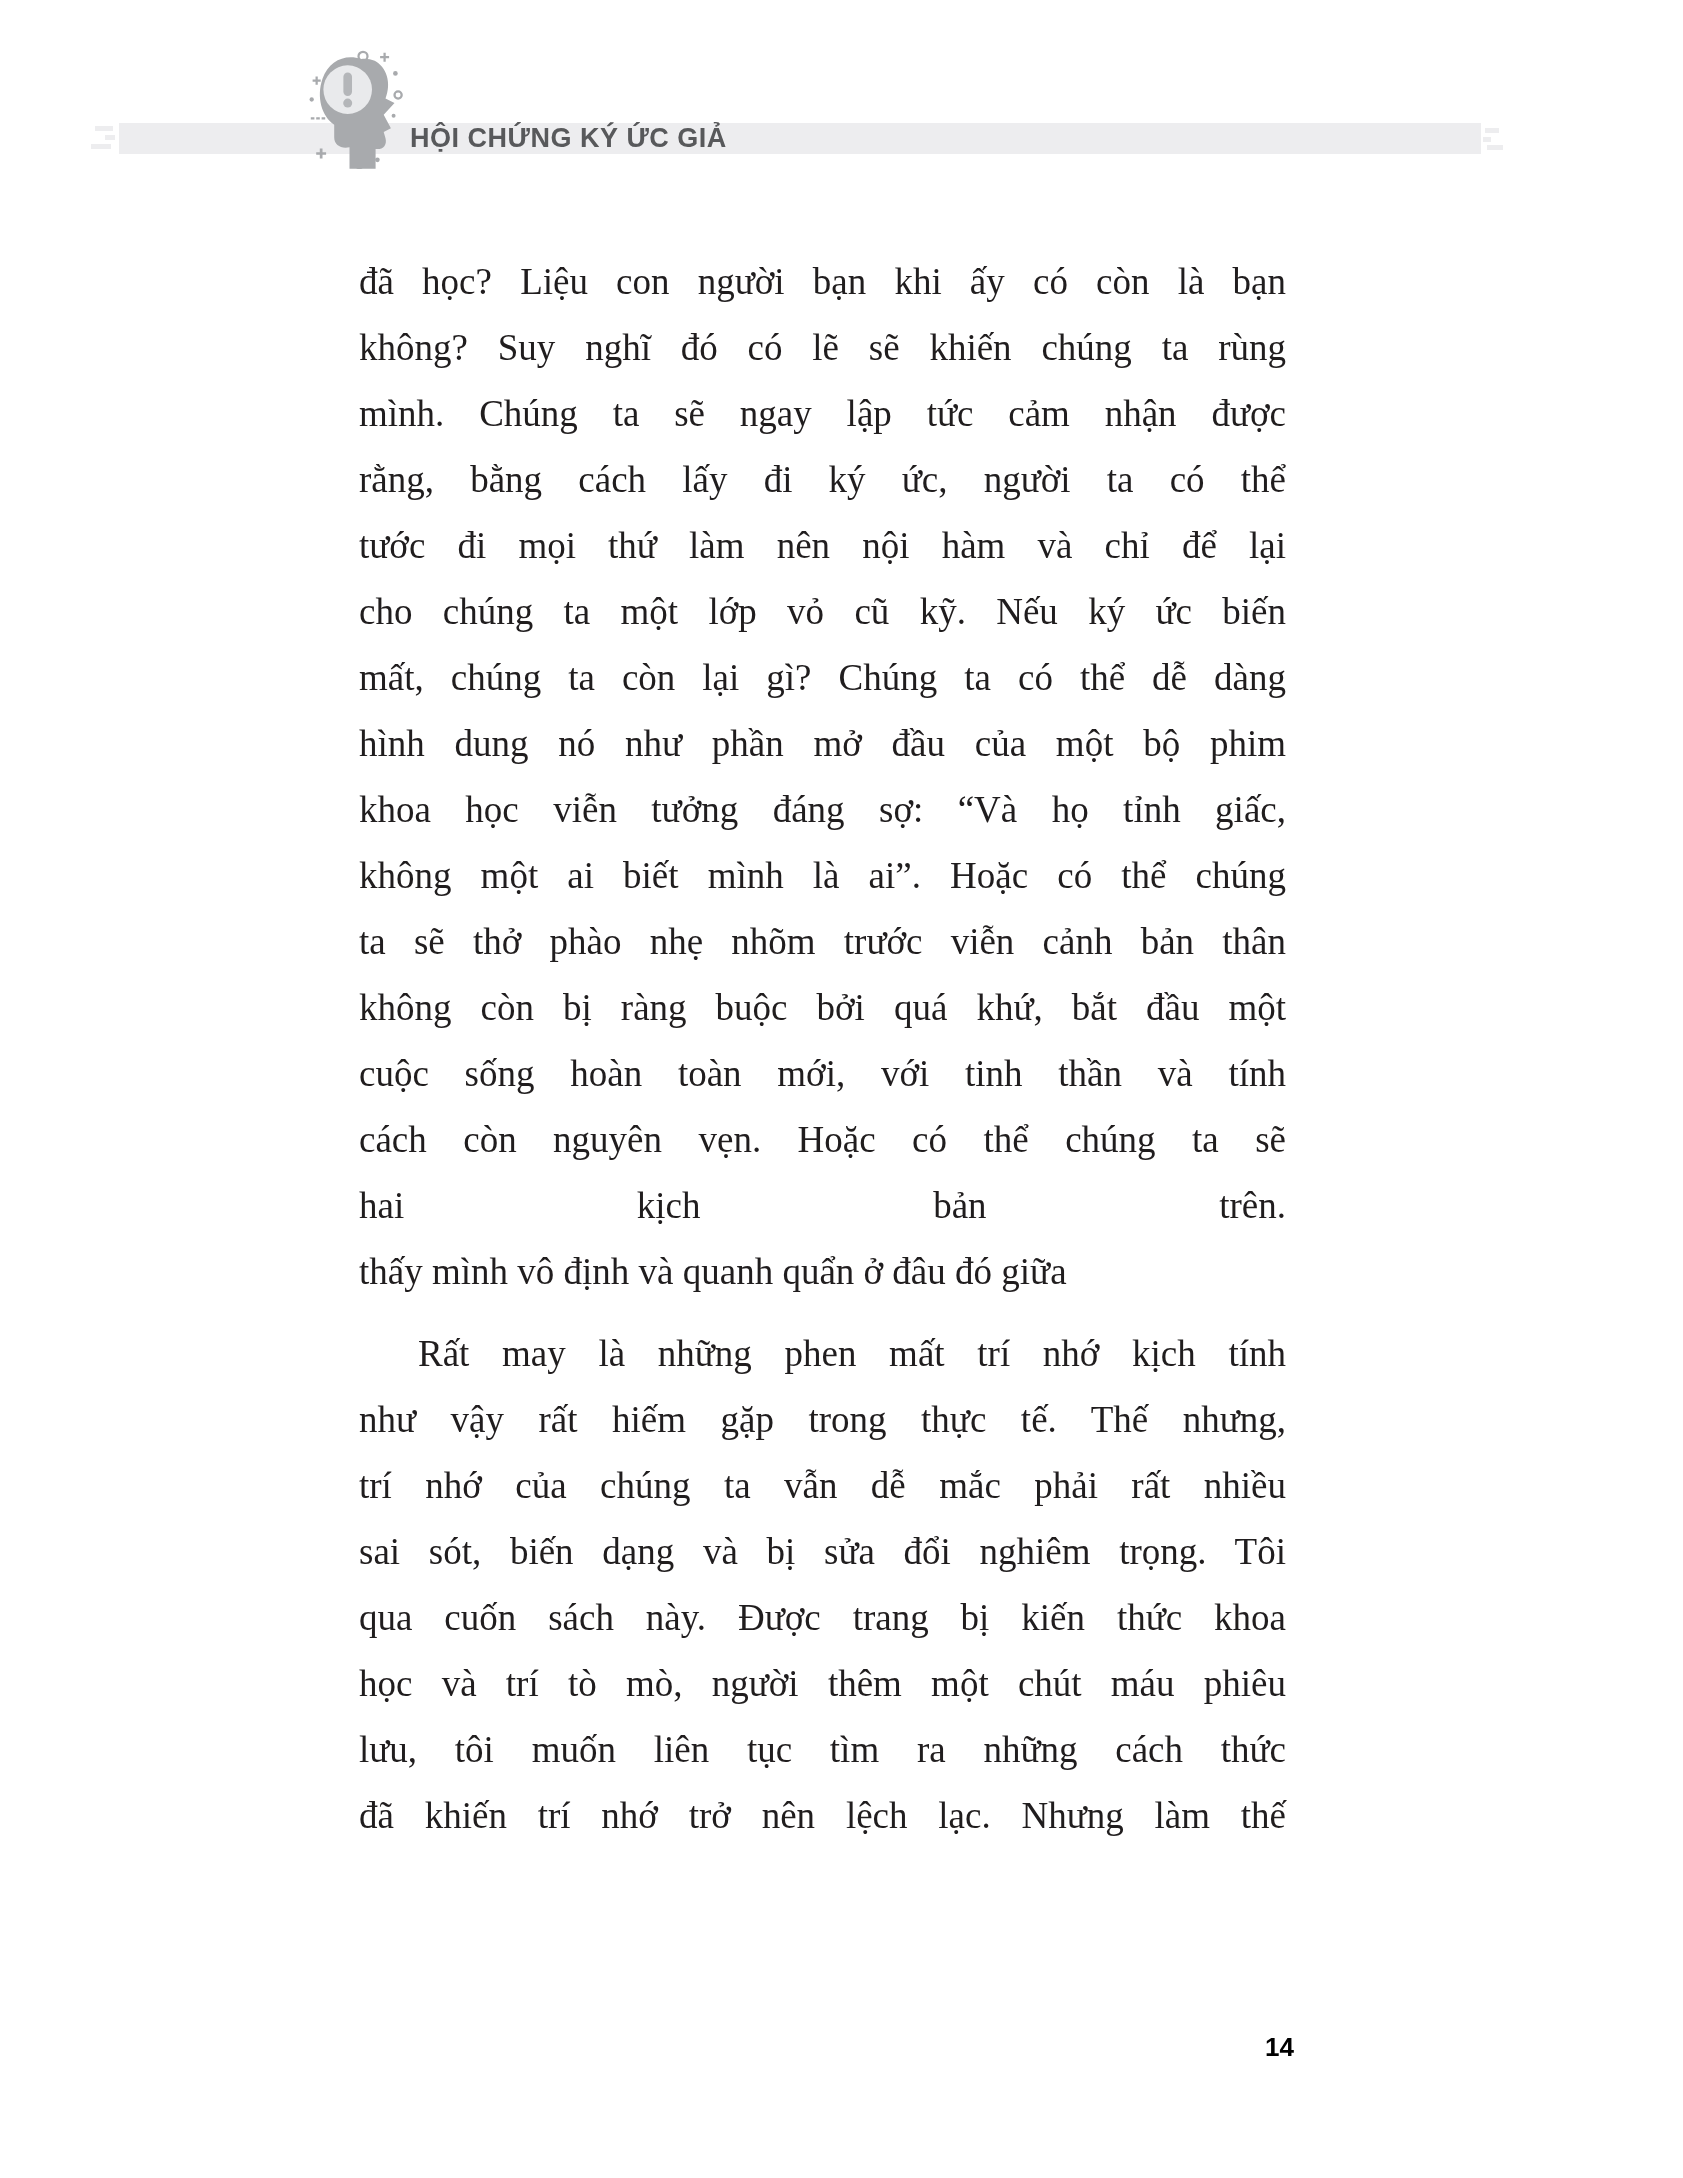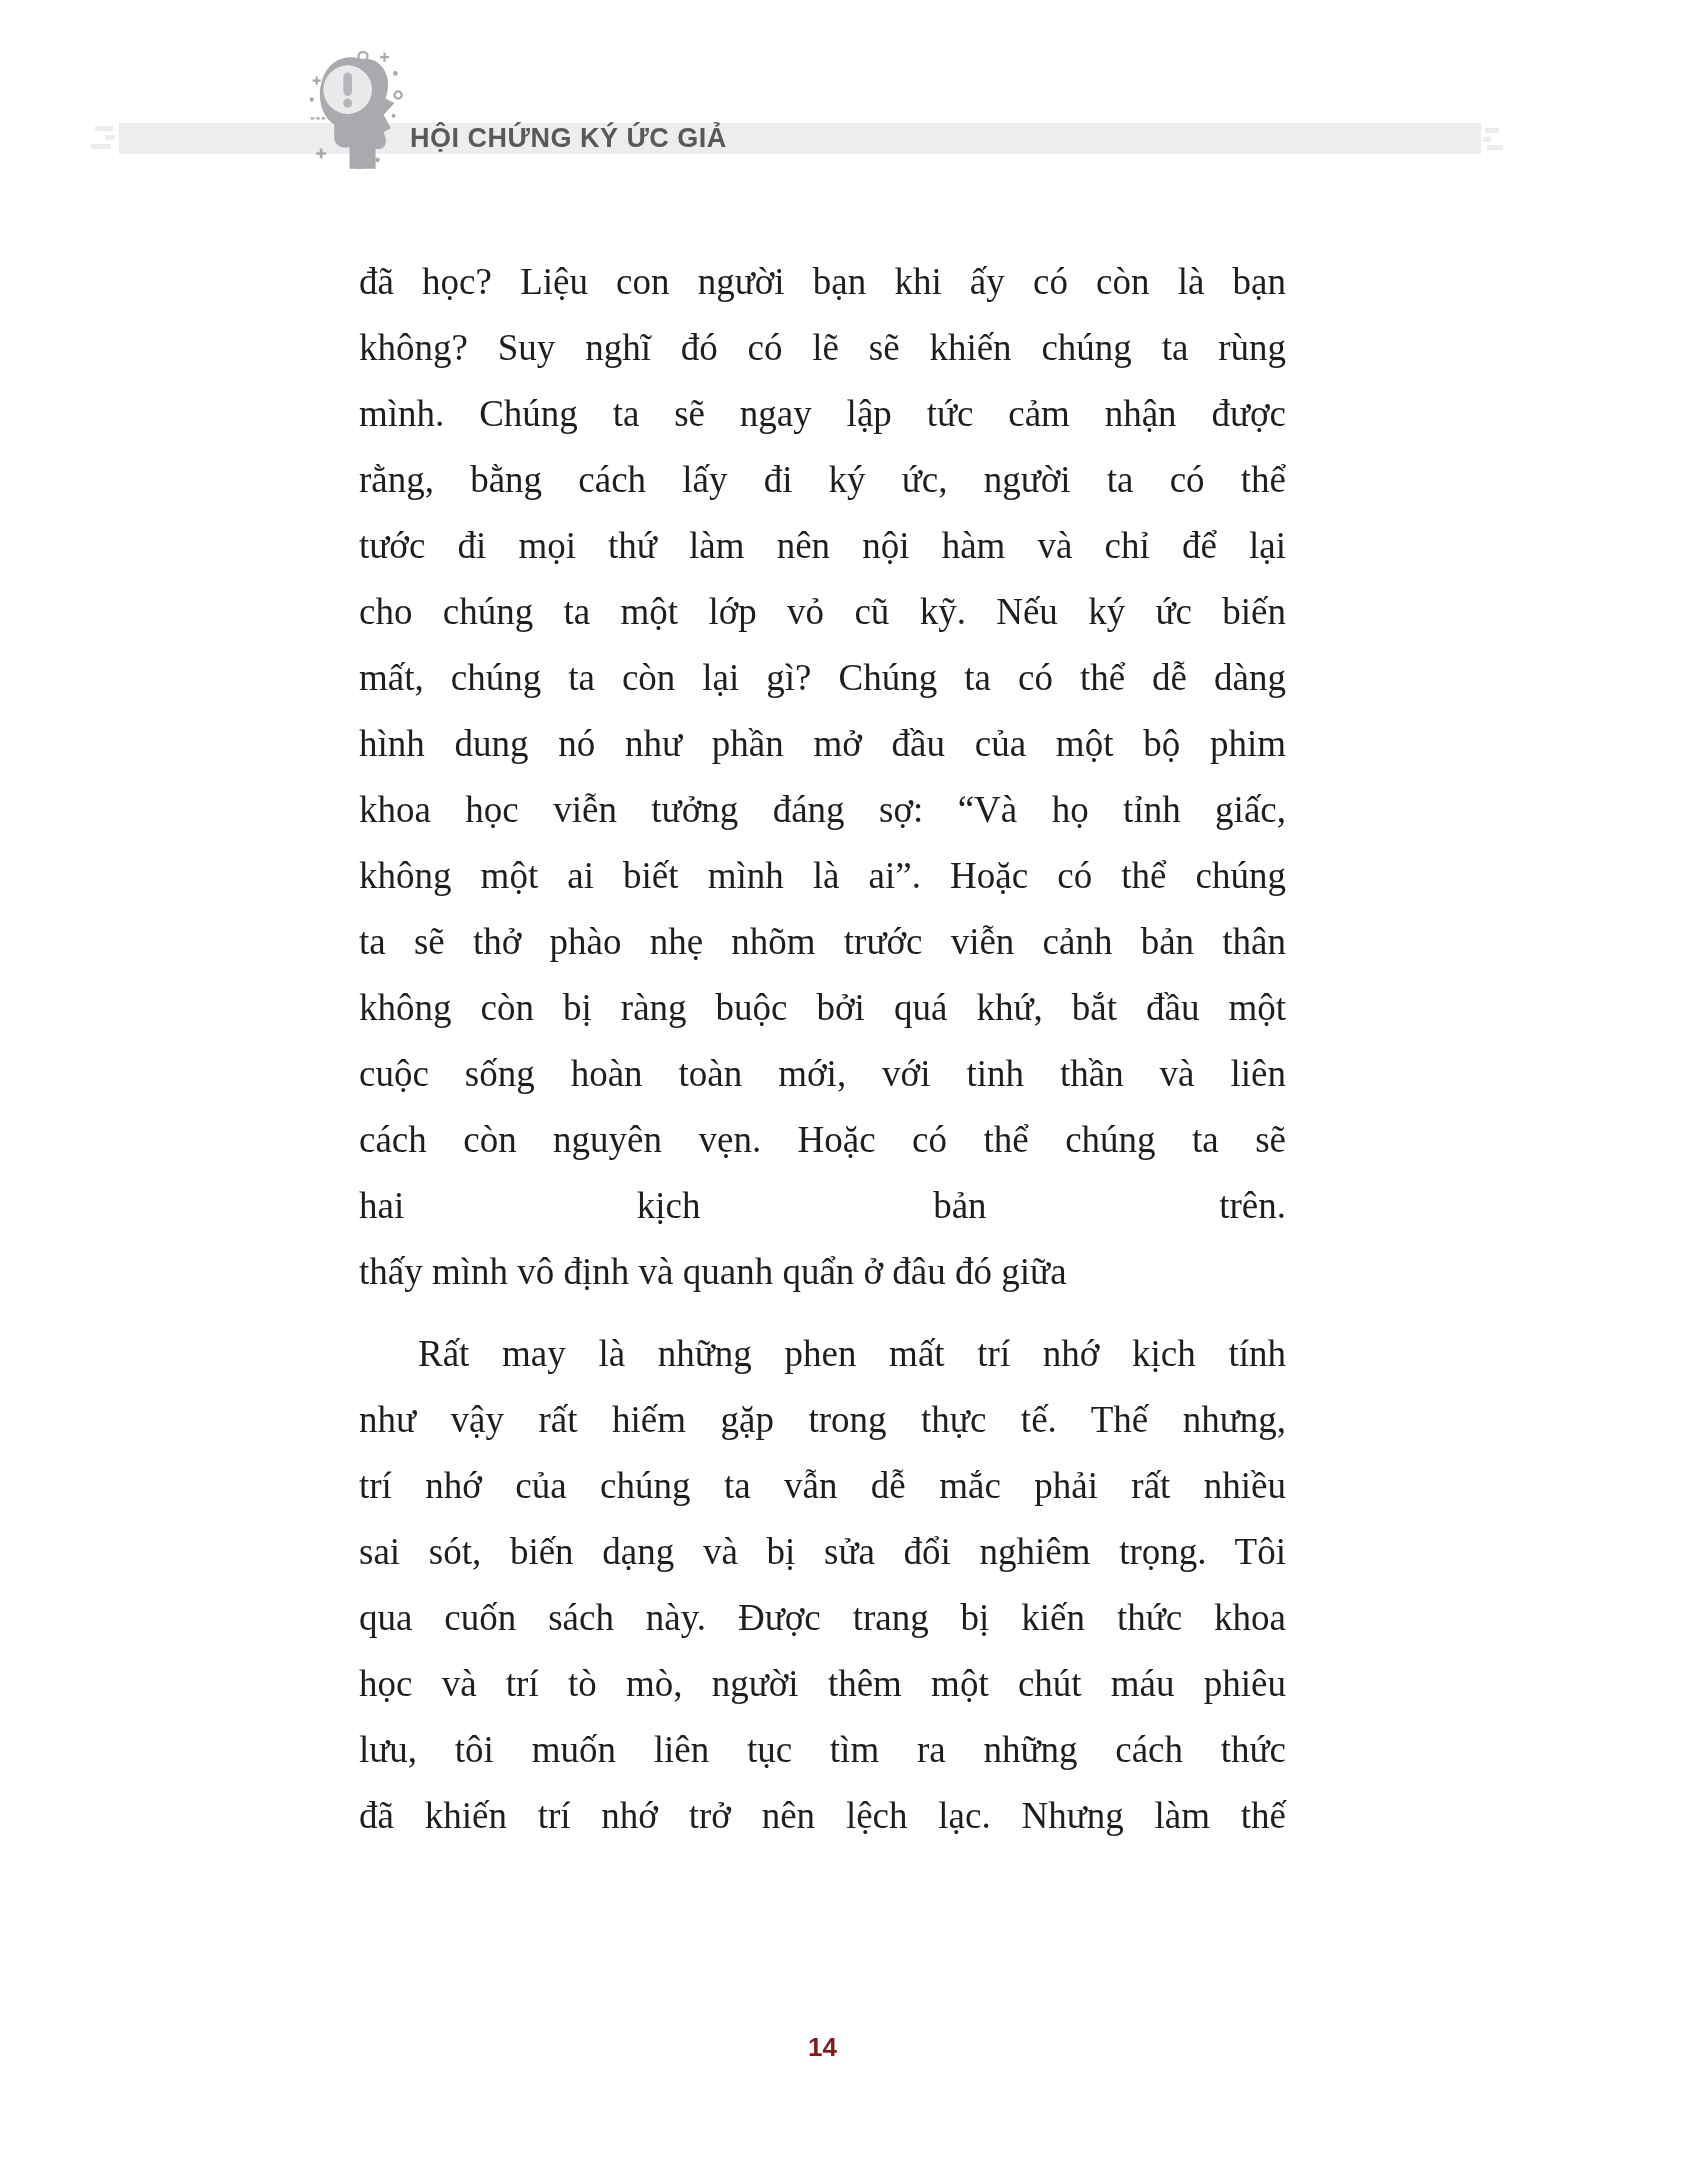--- a/index.html
+++ b/index.html
@@ -61,25 +61,25 @@
     white-space: normal;
   }
   .para.end-left .line:last-child { text-align-last: left; }
   .para.indent-first .line:first-child { text-indent: 59px; }
 
   
   .page-number {
     position: absolute;
     left: 351px; top: 2032px;
     width: 943px;
-    text-align: center;
+    text-align: right;
     font-family: "Liberation Sans", sans-serif;
     font-weight: 700;
     font-size: 26px;
-    color: #7f1d1d;
+    color: #000000;
   }
 </style>
 </head>
 <body>
 
 <div class="page">
 
   <div class="header-band">
     <span class="fray l1"></span>
     <span class="fray l2"></span>
@@ -136,21 +136,21 @@
       <div class="line">mình. Chúng ta sẽ ngay lập tức cảm nhận được</div>
       <div class="line">rằng, bằng cách lấy đi ký ức, người ta có thể</div>
       <div class="line">tước đi mọi thứ làm nên nội hàm và chỉ để lại</div>
       <div class="line">cho chúng ta một lớp vỏ cũ kỹ. Nếu ký ức biến</div>
       <div class="line">mất, chúng ta còn lại gì? Chúng ta có thể dễ dàng</div>
       <div class="line">hình dung nó như phần mở đầu của một bộ phim</div>
       <div class="line">khoa học viễn tưởng đáng sợ: “Và họ tỉnh giấc,</div>
       <div class="line">không một ai biết mình là ai”. Hoặc có thể chúng</div>
       <div class="line">ta sẽ thở phào nhẹ nhõm trước viễn cảnh bản thân</div>
       <div class="line">không còn bị ràng buộc bởi quá khứ, bắt đầu một</div>
-      <div class="line">cuộc sống hoàn toàn mới, với tinh thần và liên</div>
+      <div class="line">cuộc sống hoàn toàn mới, với tinh thần và tính</div>
       <div class="line">cách còn nguyên vẹn. Hoặc có thể chúng ta sẽ</div>
       <div class="line">hai kịch bản trên.</div>
       <div class="line">thấy mình vô định và quanh quẩn ở đâu đó giữa</div>
     </div>
 
     <div class="para indent-first">
       <div class="line">Rất may là những phen mất trí nhớ kịch tính</div>
       <div class="line">như vậy rất hiếm gặp trong thực tế. Thế nhưng,</div>
       <div class="line">trí nhớ của chúng ta vẫn dễ mắc phải rất nhiều</div>
       <div class="line">sai sót, biến dạng và bị sửa đổi nghiêm trọng. Tôi</div>

